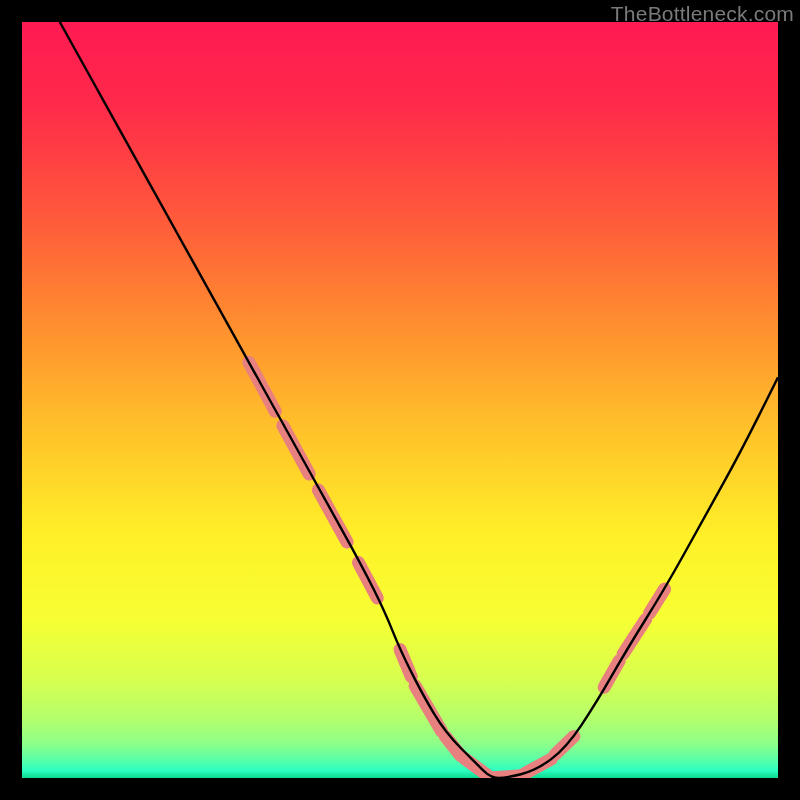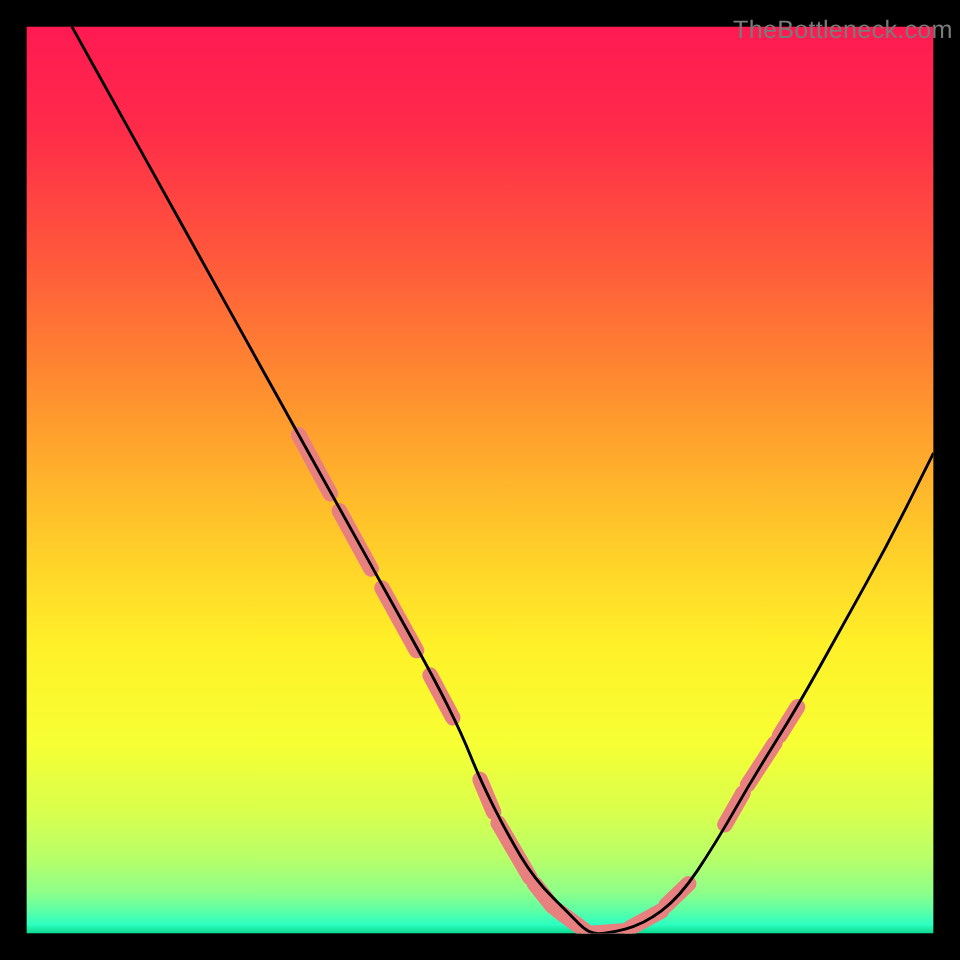--- a/index.html
+++ b/index.html
@@ -28,21 +28,20 @@
   }
   .watermark {
     position: absolute;
     top: 2px;
     right: 6px;
     color: #7a7a7a;
     font-size: 21px;
     font-weight: 500;
     letter-spacing: 0.2px;
     user-select: none;
-    margin-top: 12px;
   }
   svg { display: block; }
 </style>
 </head>
 <body>
 
 <div class="frame">
   <svg class="plot-area" viewBox="0 0 756 756" preserveAspectRatio="none">
     <defs>
       <linearGradient id="bg-grad" x1="0" y1="0" x2="0" y2="1">

